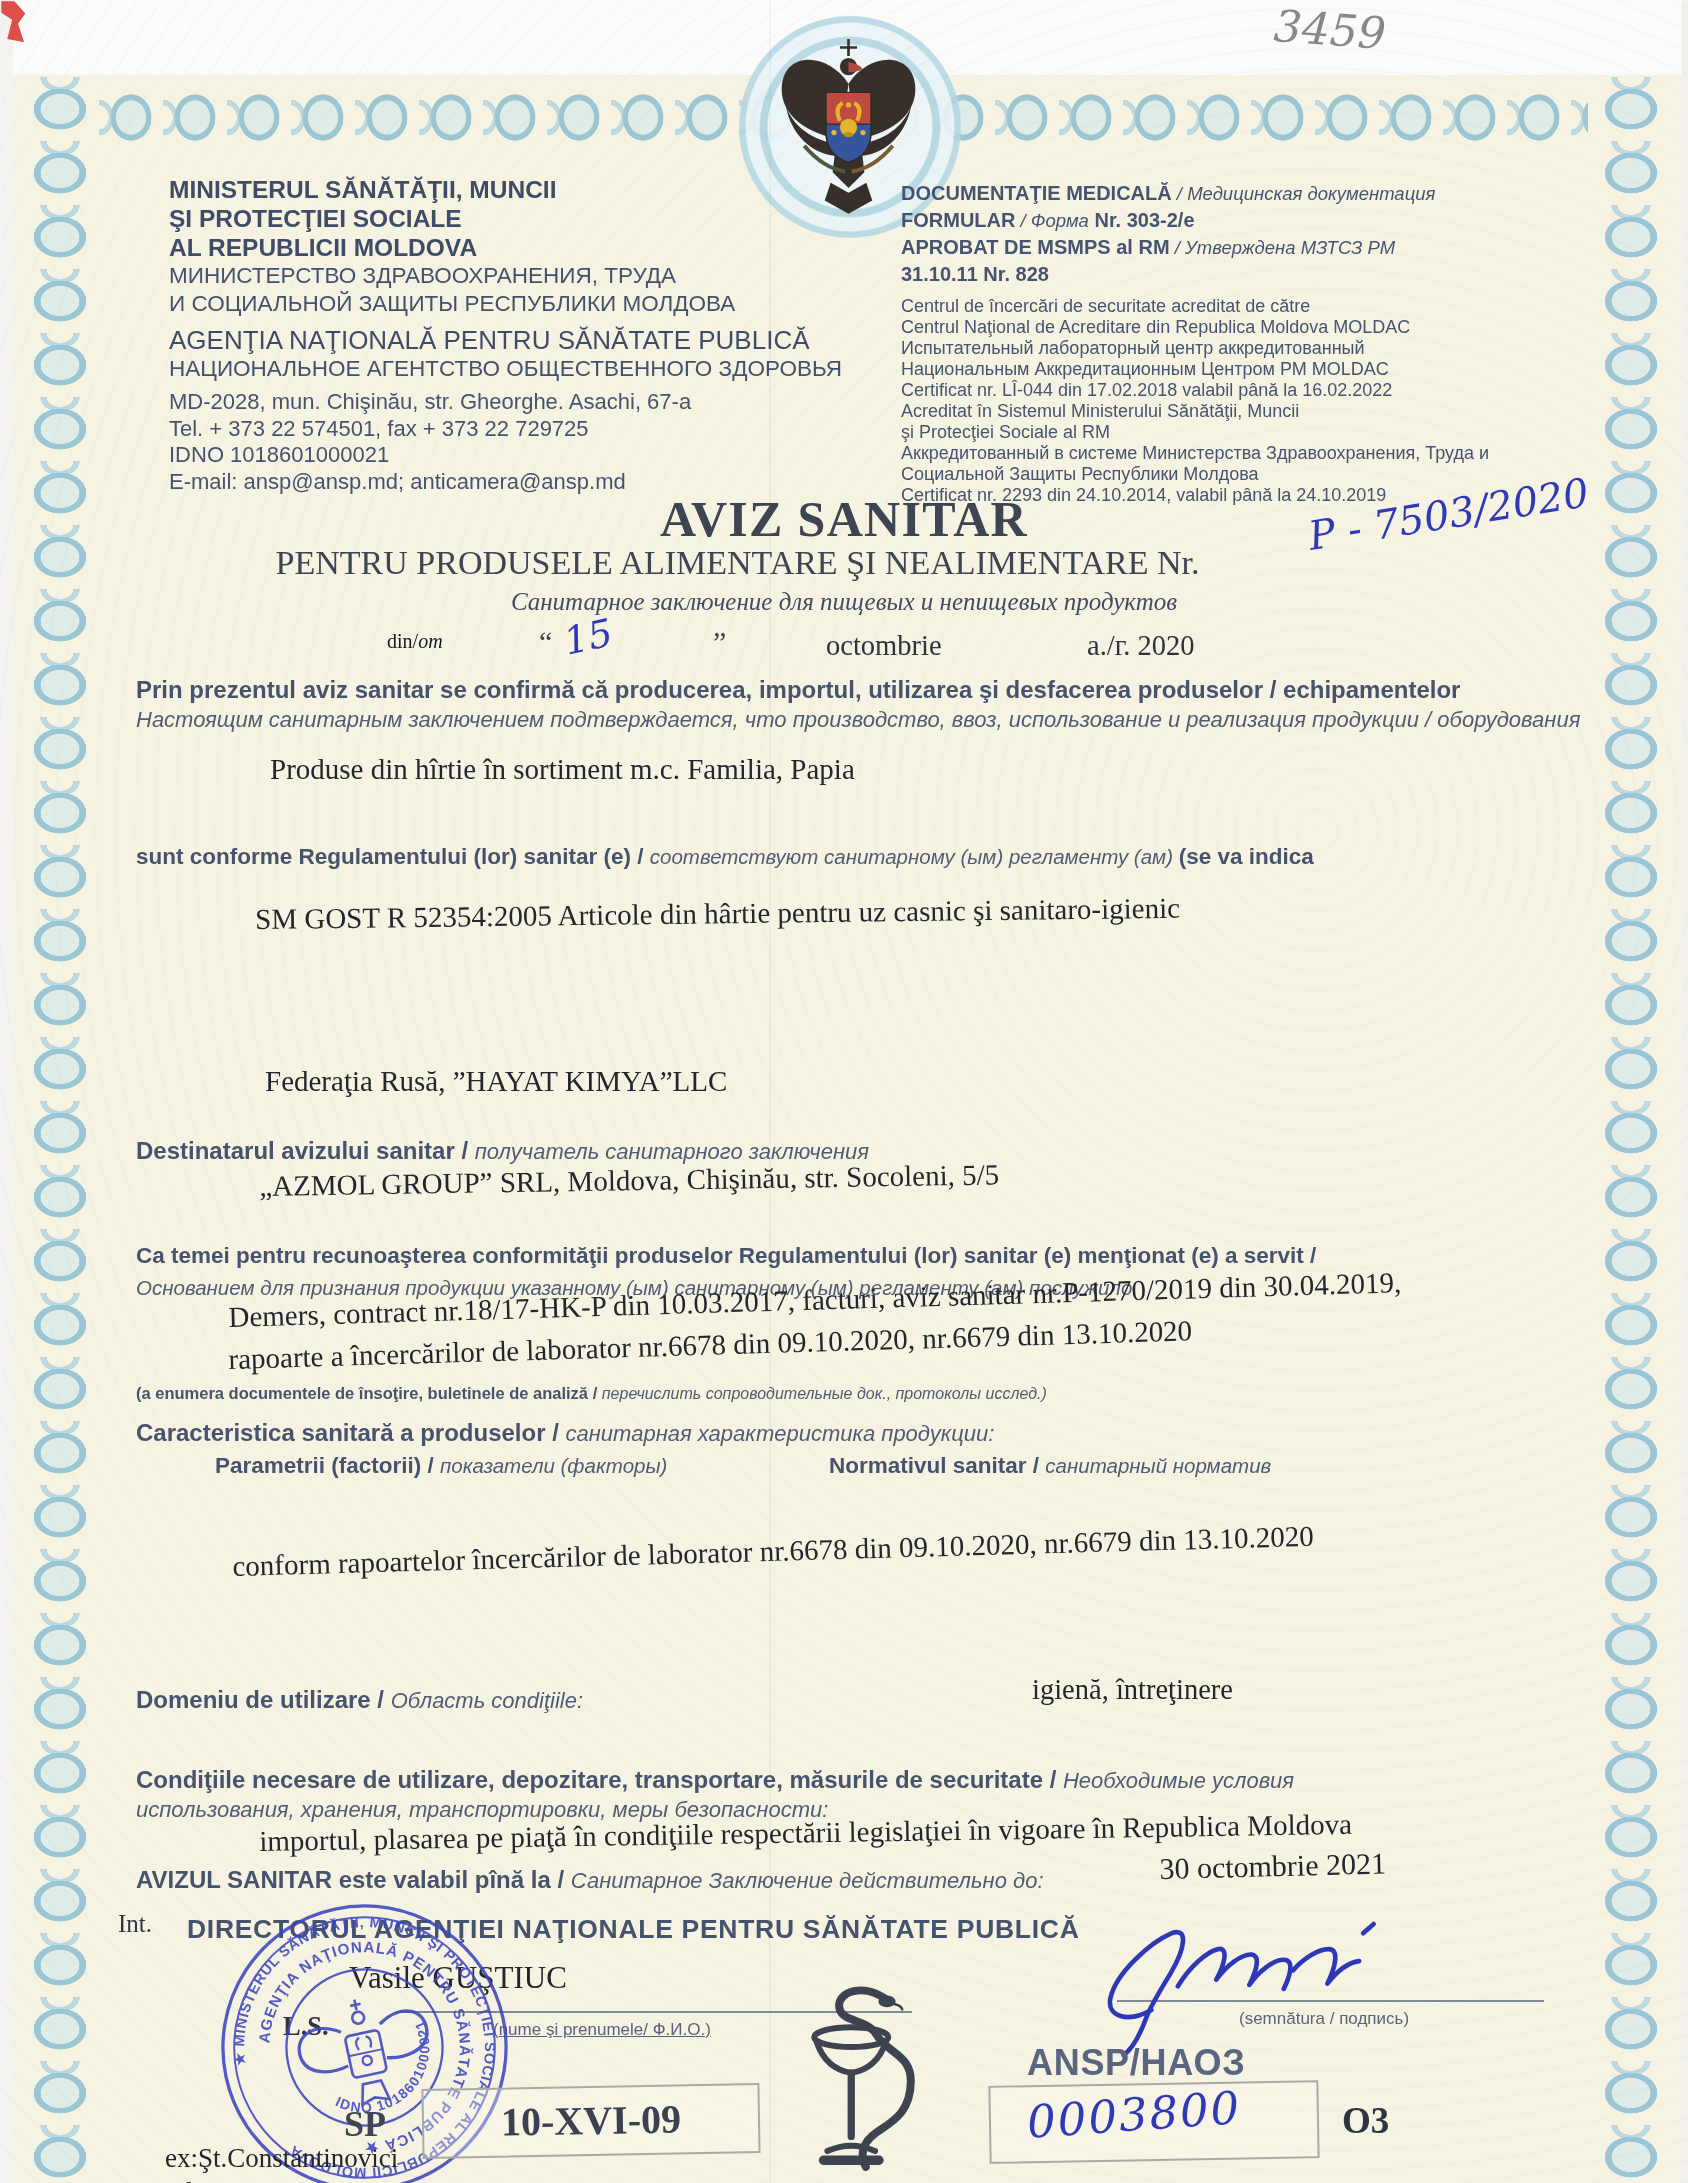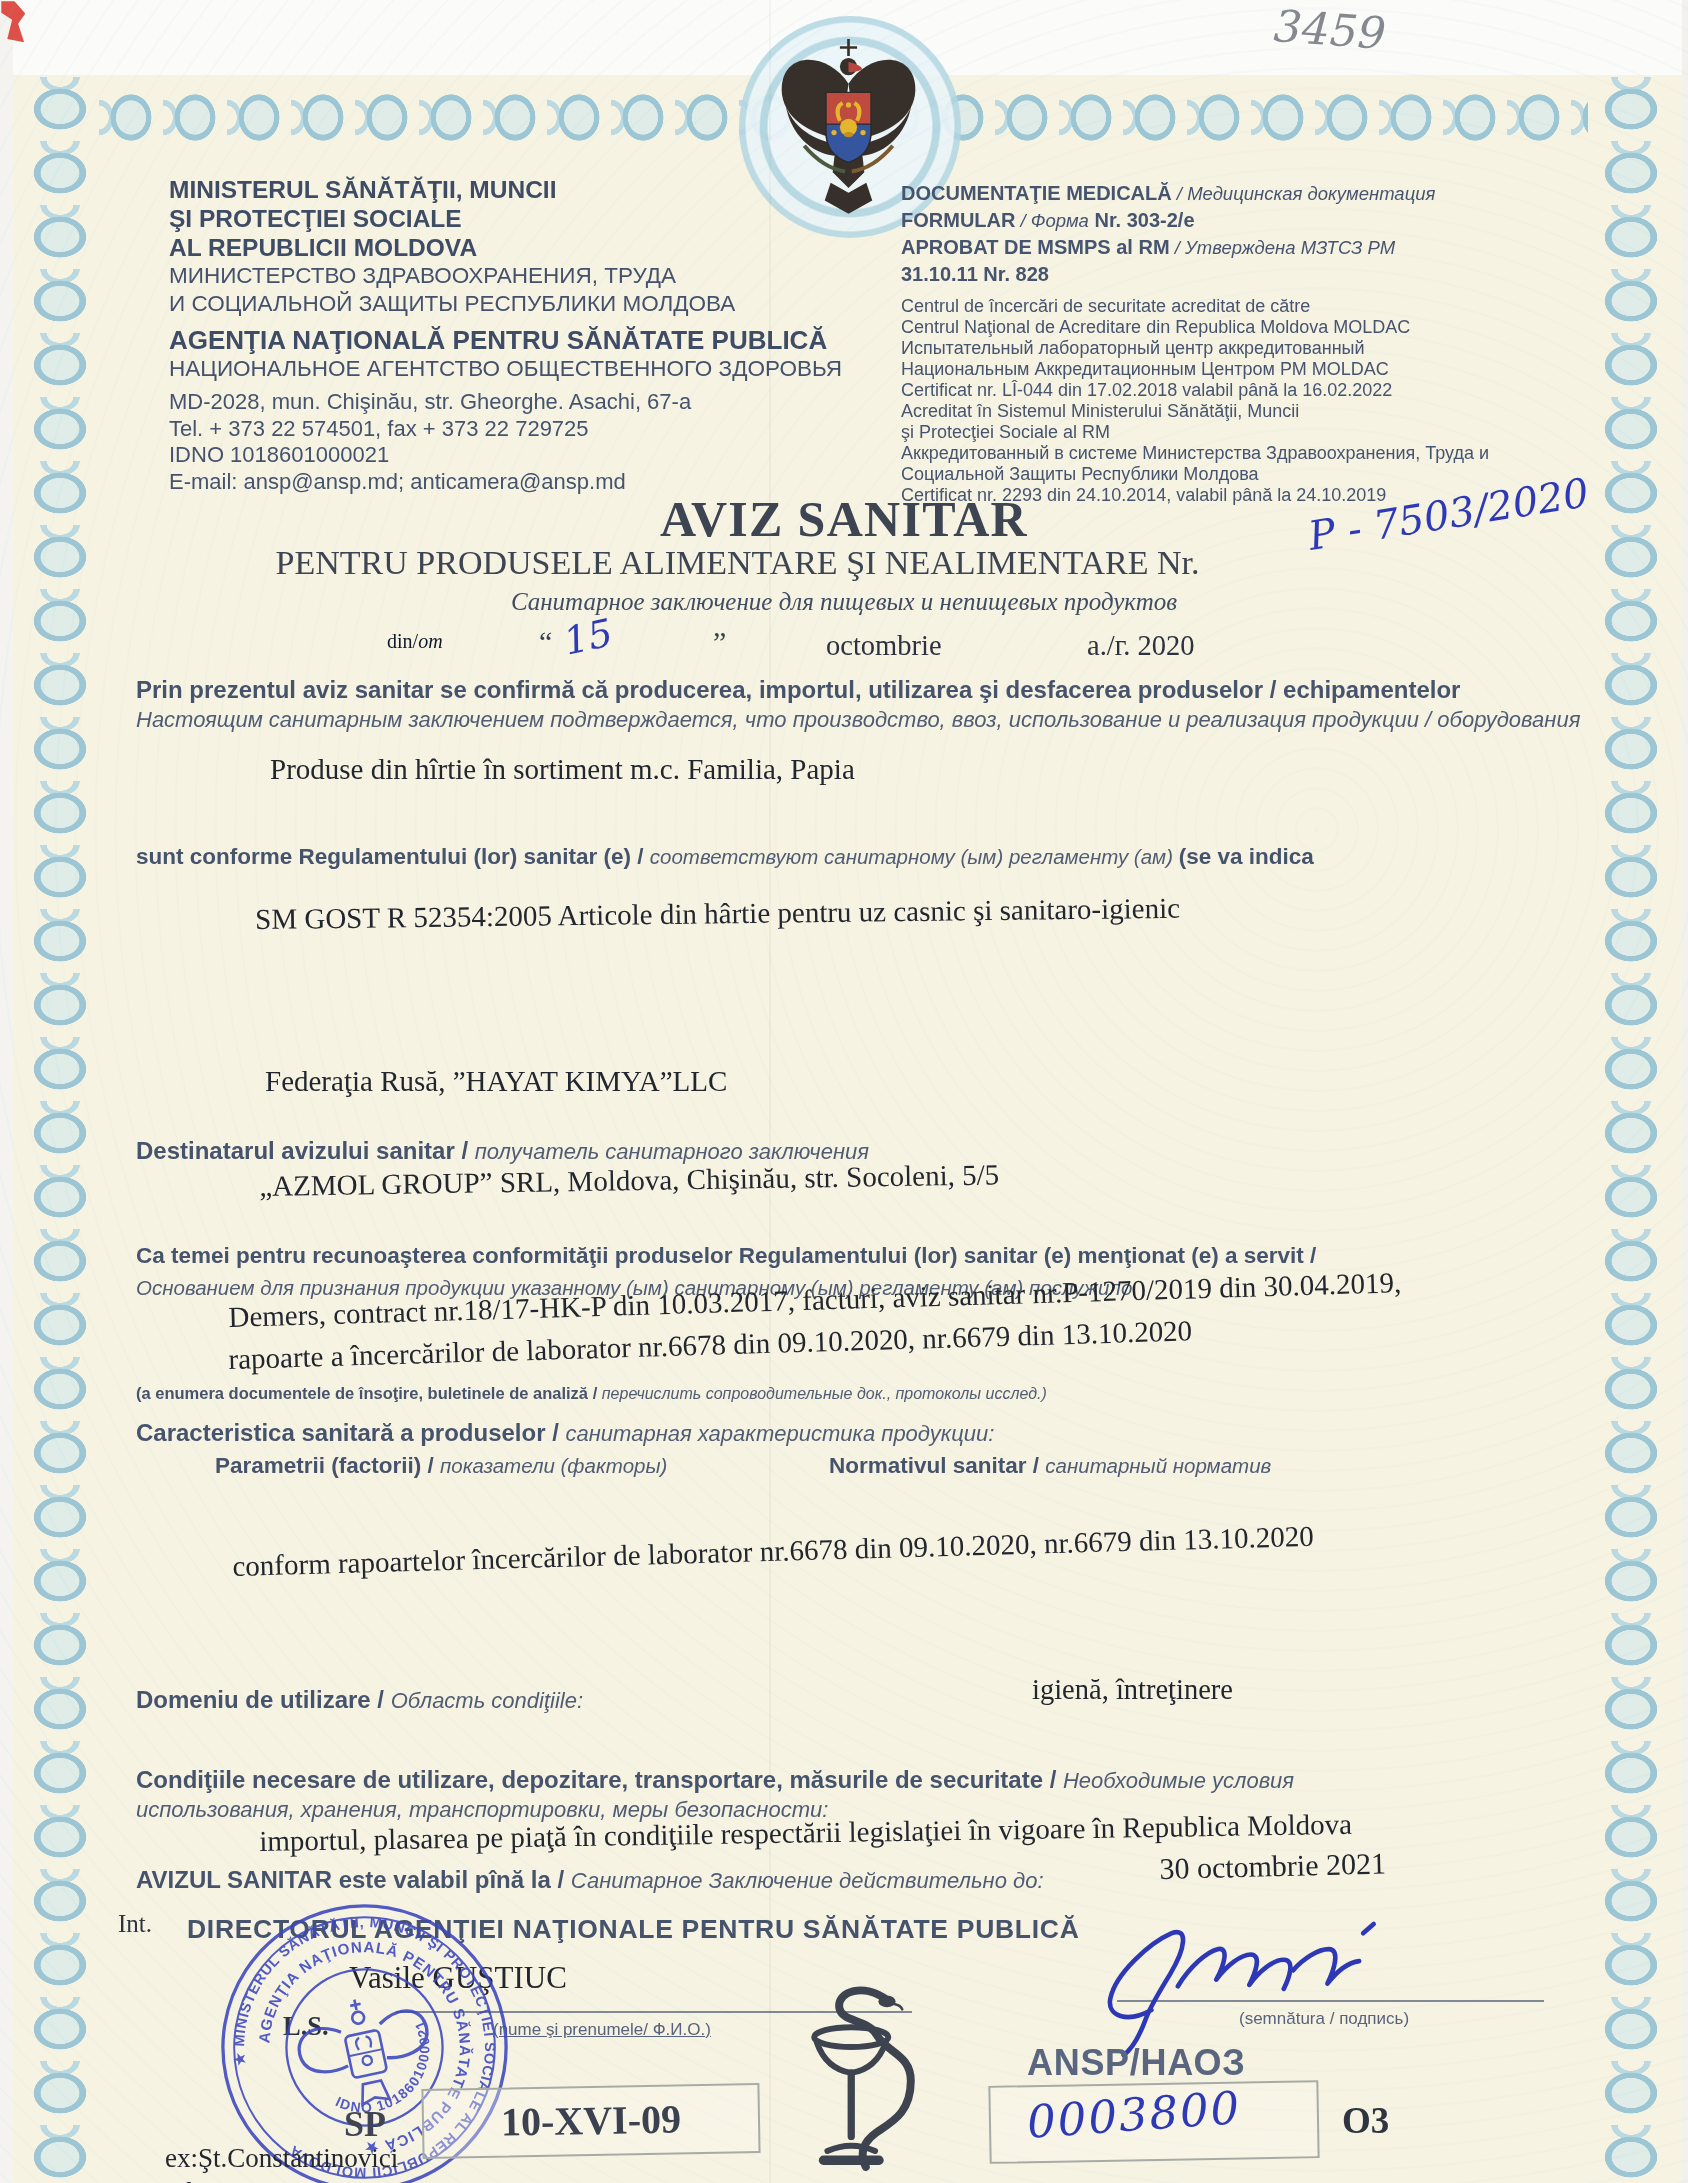--- a/index.html
+++ b/index.html
@@ -41,21 +41,21 @@
   .medallion{left:739px;top:16px;width:222px;height:222px;border-radius:50%;
      background:radial-gradient(circle, rgba(236,245,248,.95) 0 52%, rgba(178,214,226,.9) 53% 57%,
      rgba(234,244,247,.9) 58% 66%, rgba(178,214,226,.85) 67% 71%, rgba(243,249,250,.8) 72% 86%, rgba(178,214,226,.6) 87% 91%, rgba(255,255,255,0) 92%);}
   .texture{left:0;top:0;width:1688px;height:2183px;pointer-events:none;
      background:repeating-radial-gradient(circle at 78% 38%, rgba(140,195,210,.05) 0 2px, rgba(255,255,255,0) 2.6px 20px);}
   .fold{left:769px;top:0;width:2px;height:2183px;background:rgba(90,90,70,.05);}
   
   .hleft{left:169px;top:175px;width:655px;text-align:left;color:#3f4c66;}
   .hl-b{font-weight:bold;font-size:24.5px;line-height:29px;white-space:nowrap;}
   .hl-r{font-size:22.5px;line-height:28px;white-space:nowrap;color:#43516c;}
-  .hl-ag{font-weight:bold;font-size:26px;line-height:30px;margin-top:6.6px;white-space:nowrap;}
+  .hl-ag{font-weight:normal;font-size:26px;line-height:30px;margin-top:6.6px;white-space:nowrap;}
   .hl-ad{font-size:22px;line-height:26.5px;white-space:nowrap;color:#45536e;}
   .hright{left:901px;top:180px;width:702px;color:#46546f;}
   .hr-b{font-weight:bold;font-size:20px;line-height:26px;white-space:nowrap;}
   .hr-i{font-style:italic;font-weight:normal;font-size:18.5px;}
   .hr-s{font-size:18px;line-height:21px;white-space:nowrap;}
   .hr-gap{height:9.3px;}
   
   .t1{left:106px;top:490px;width:1476px;text-align:center;font-weight:bold;font-size:50px;
       letter-spacing:1.3px;color:var(--title);}
   .t2{left:79px;top:544px;width:1317px;text-align:center;font-weight:normal;font-size:34px;color:var(--title);}

